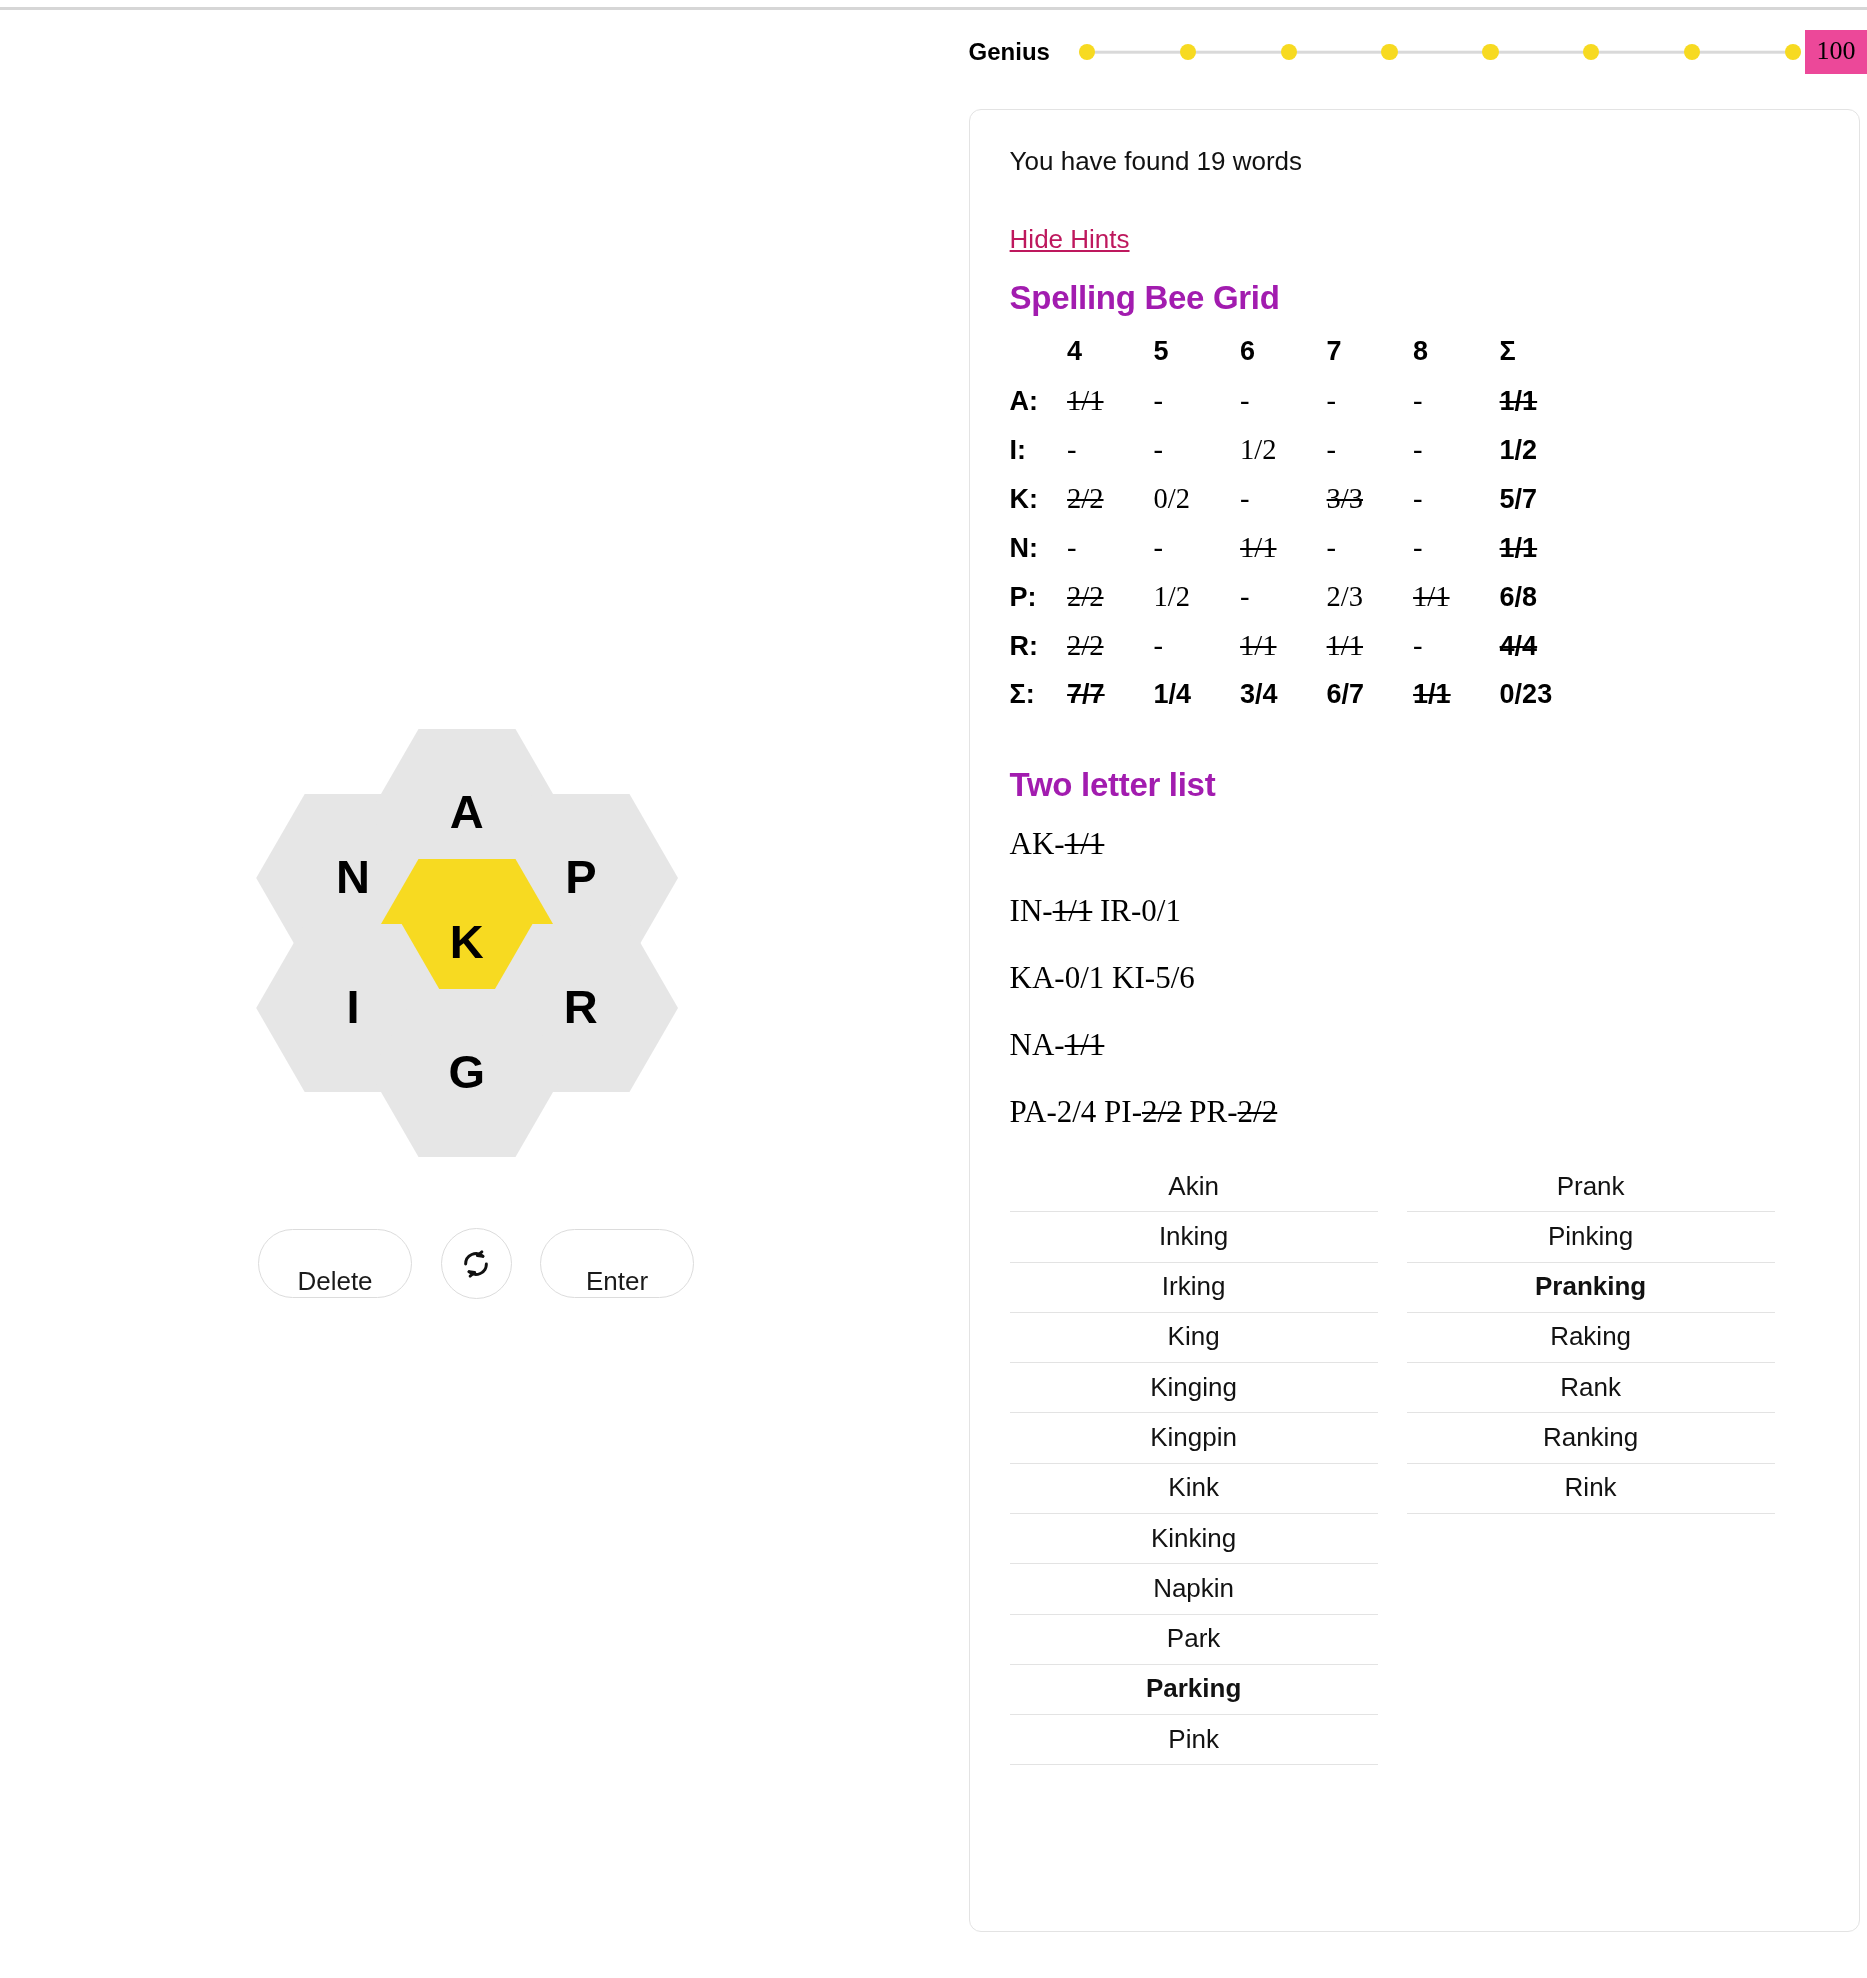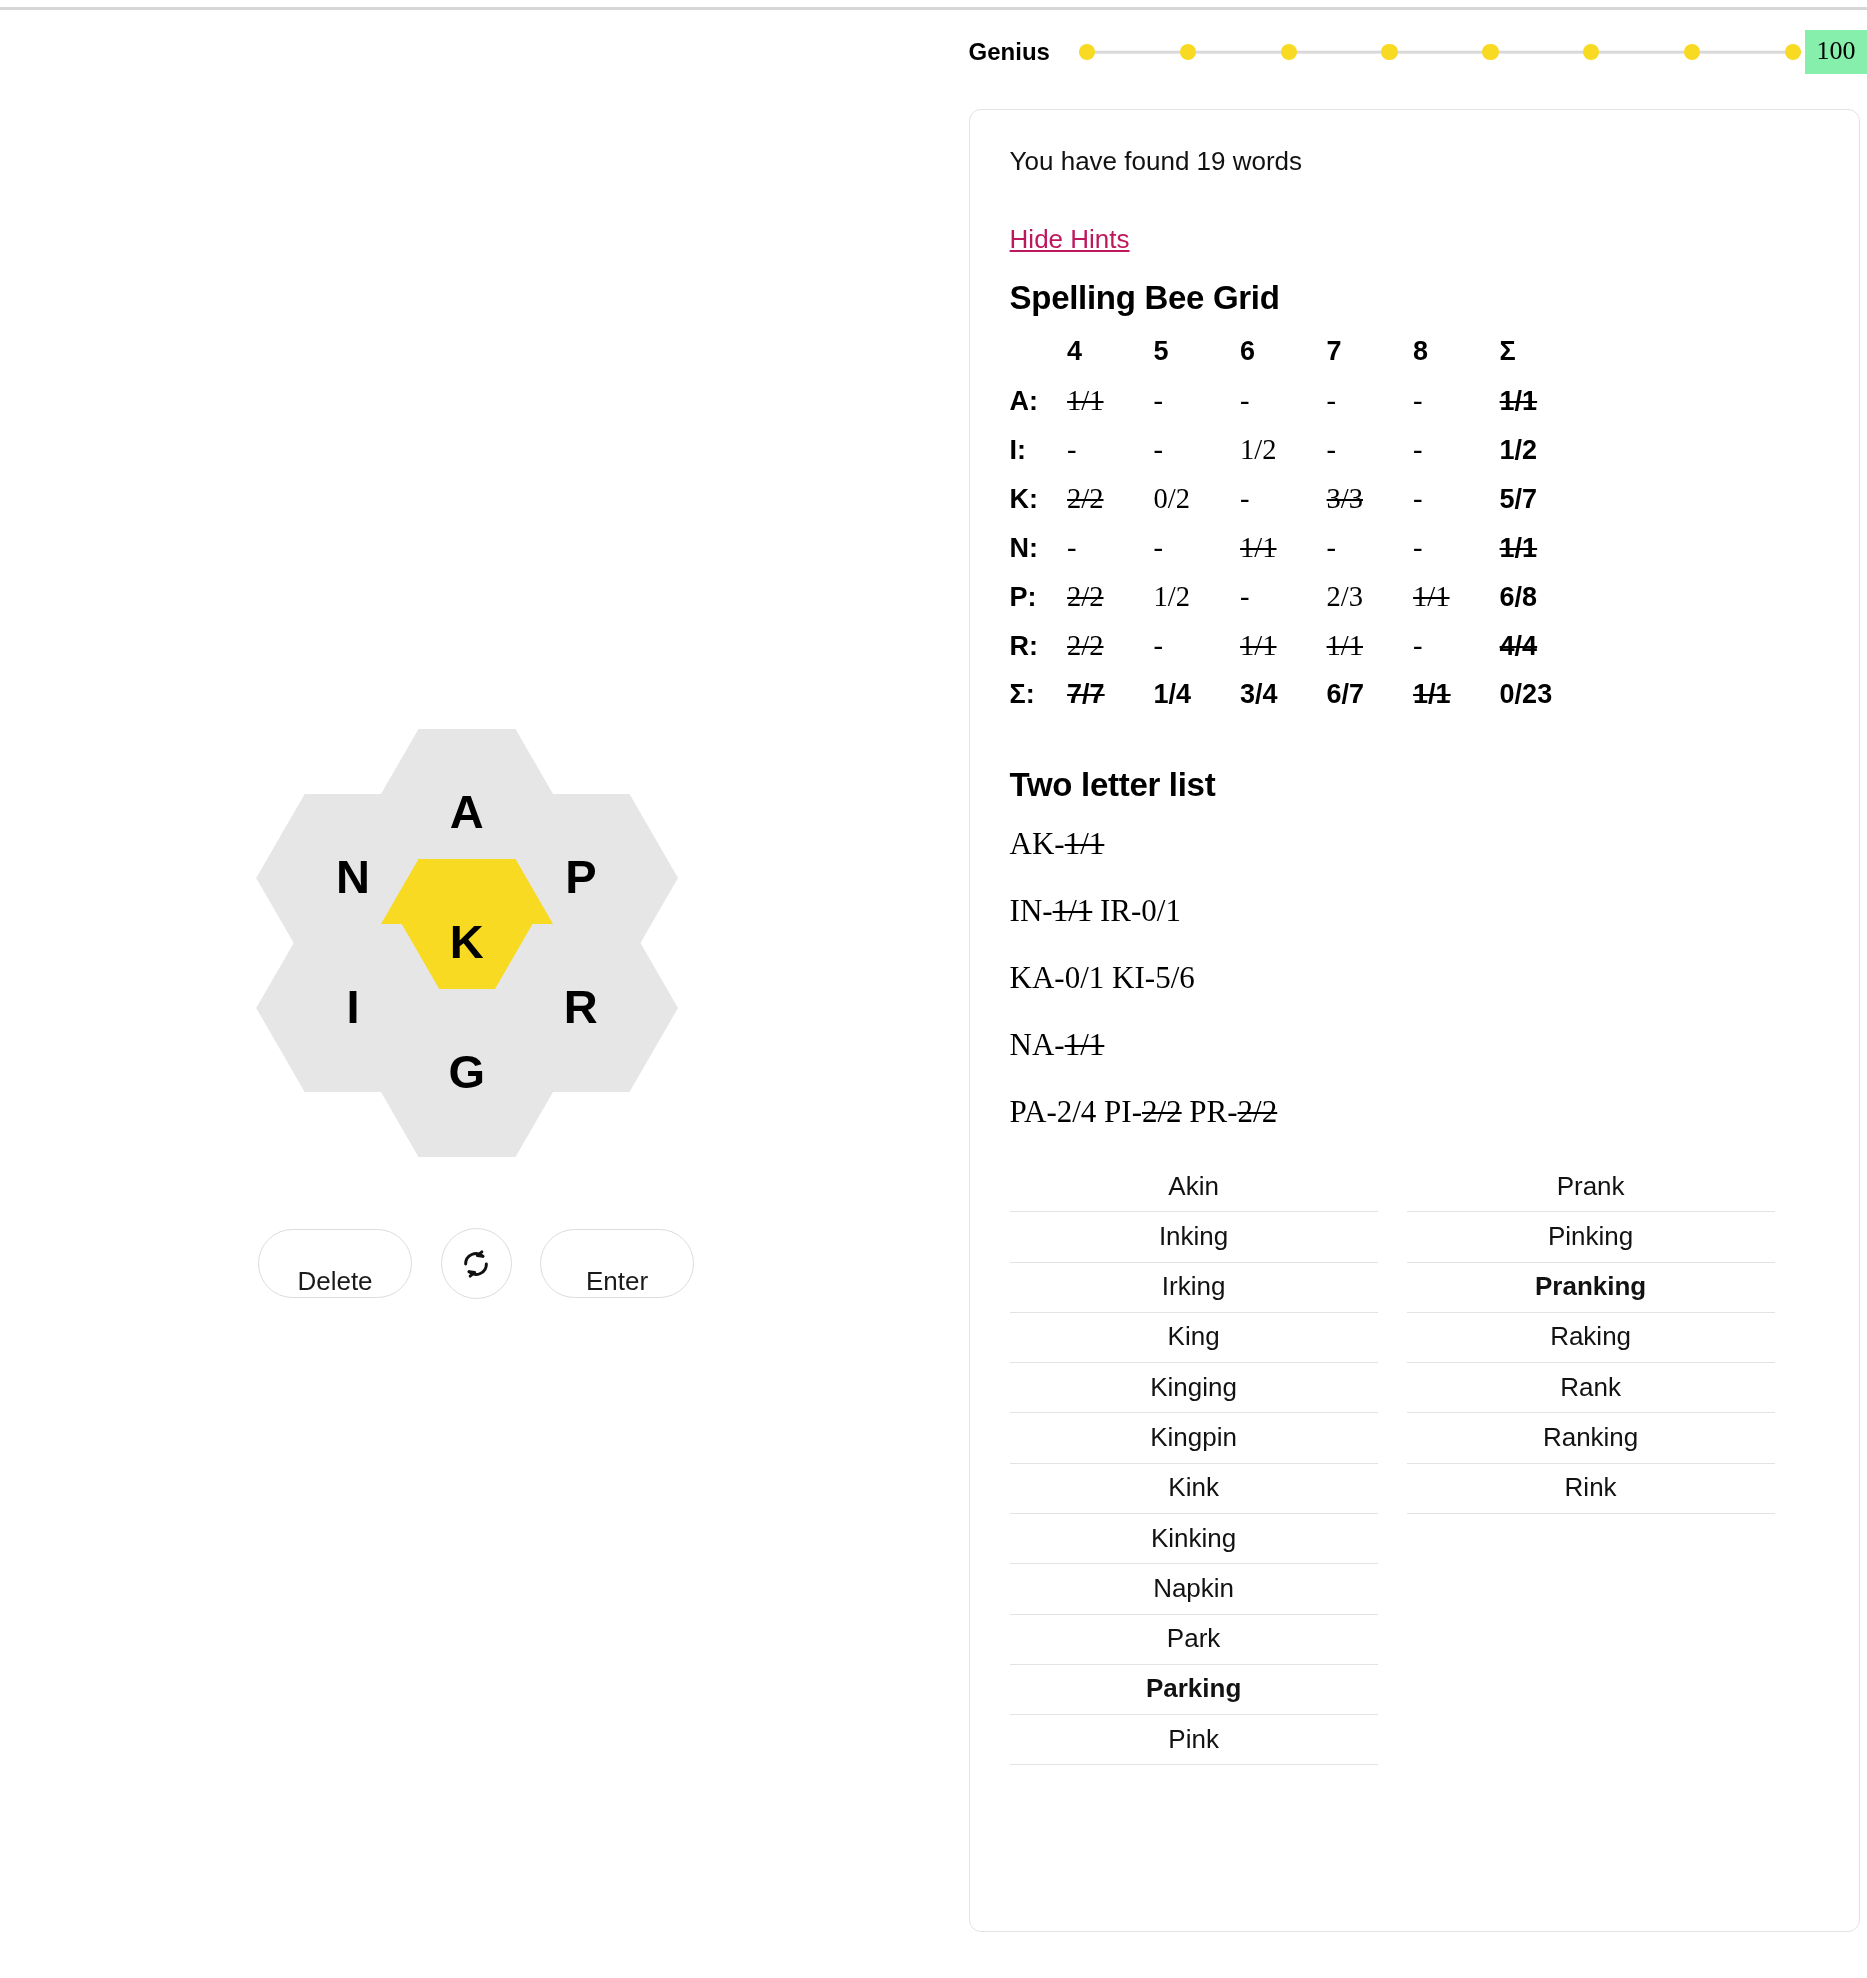--- a/index.html
+++ b/index.html
@@ -159,21 +159,21 @@
   .rank-dot {
     width: 16.4px;
     height: 16.4px;
     border-radius: 50%;
     background: #f7da21;
     cursor: pointer;
   }
   .rank-score {
     position: relative;
     z-index: 2;
-    background: #86efac;
+    background: #ec4899;
     color: #000;
     font-family: "Liberation Serif", serif;
     font-size: 26px;
     padding: 8.6px 12px 10.4px;
     line-height: 1;
     margin-left: 3.5px;
   }
 
   .card {
     position: absolute;
@@ -199,21 +199,21 @@
     font-size: 26px;
     color: #be185d;
     text-decoration: underline;
     cursor: pointer;
     display: inline-block;
     margin-bottom: 24px;
   }
   .section-title {
     font-size: 33px;
     font-weight: bold;
-    color: #000000;
+    color: #a21caf;
     margin: 0 0 19px 0;
     letter-spacing: -0.3px;
   }
 
   
   table.bee-grid {
     border-collapse: collapse;
     margin: 0 0 8.6px 0;
   }
   table.bee-grid td, table.bee-grid th {

